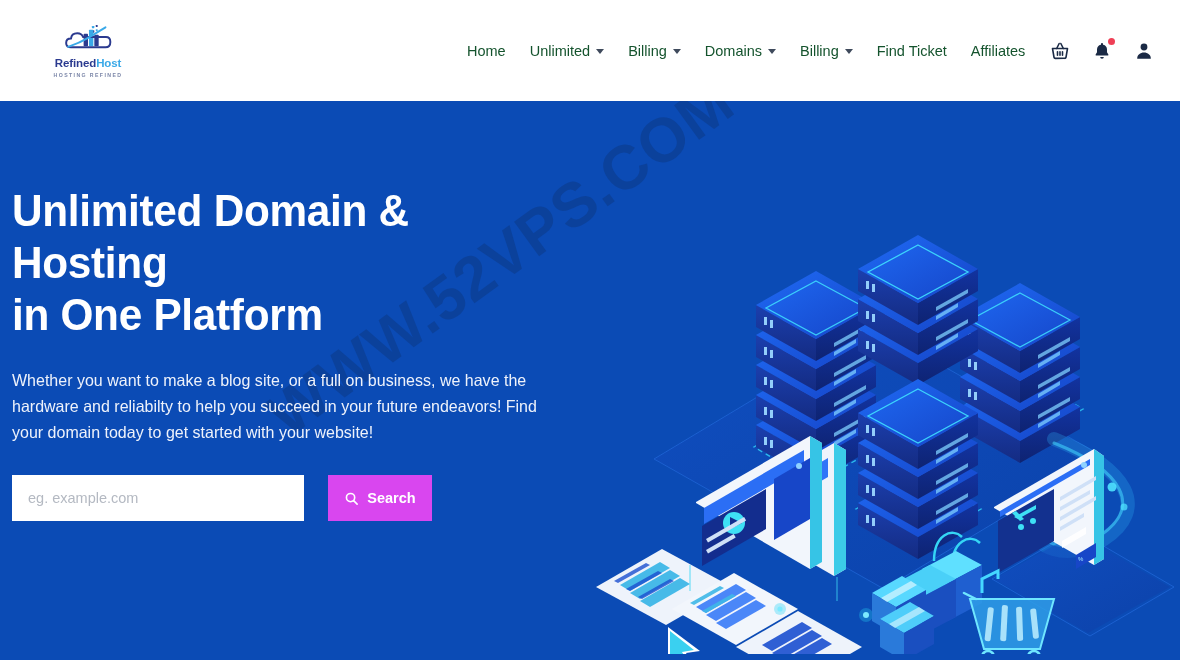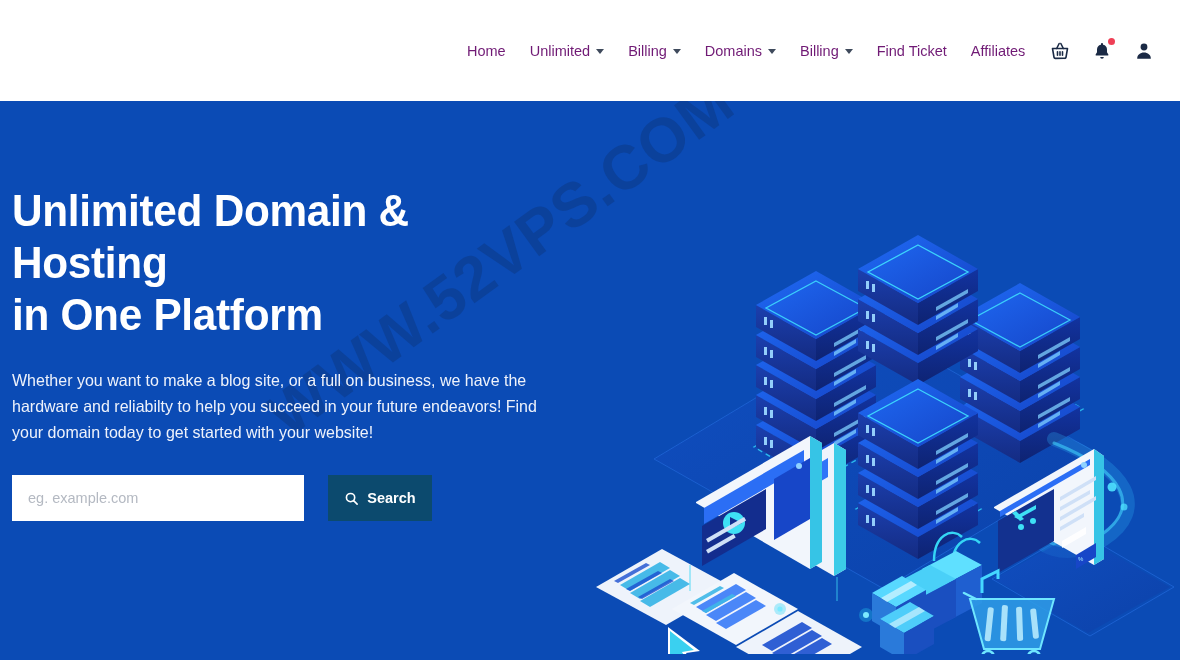--- a/index.html
+++ b/index.html
@@ -33,21 +33,21 @@
     font-size:5.2px; letter-spacing:1.4px; color:#7b86a8;
     margin-top:2px; font-weight:bold; text-transform:uppercase;
   }
 
   .nav {
     position:absolute; left:455px; top:0; height:101px;
     display:flex; align-items:center; gap:0px;
   }
   .nav-item {
     display:flex; align-items:center; gap:6px;
-    font-size:14.5px; color:#701a75;
+    font-size:14.5px; color:#14532d;
     padding:6px 12px; cursor:pointer; white-space:nowrap;
   }
   .caret {
     width:0; height:0;
     border-left:4.5px solid transparent;
     border-right:4.5px solid transparent;
     border-top:5px solid #3f4a5c;
     display:inline-block; margin-top:2px;
   }
 
@@ -114,40 +114,57 @@
     flex:1; height:46px;
     border:none; outline:none;
     background:#ffffff;
     padding:0 16px;
     font-size:14.5px; color:#333;
     font-family:"Liberation Sans", sans-serif;
   }
   .search-input::placeholder { color:#b4b9c2; }
   .search-btn {
     width:104px; height:46px;
-    background:#0c4a6e; border:none; cursor:pointer;
+    background:#d946ef; border:none; cursor:pointer;
     color:#ffffff; font-size:14.5px; font-weight:bold;
     display:flex; align-items:center; justify-content:center; gap:8px;
     font-family:"Liberation Sans", sans-serif;
   }
 
   
   .illustration {
     position:absolute; right:-4px; top:8px;
     width:600px; height:545px; z-index:6;
   }
   .illustration svg { display:block; width:100%; height:100%; }
 </style>
 </head>
 <body>
 
 <div class="page">
 
   <div class="header">
 
+    <div class="logo-wrap">
+      <div class="logo-block">
+        <svg class="logo-mark" viewBox="0 0 110 70">
+          <rect x="63" y="6" width="5" height="5" rx="1" fill="#3aa9e8"></rect>
+          <rect x="71" y="4" width="4" height="4" rx="1" fill="#2b3a8f"></rect>
+          <rect x="63" y="15" width="5" height="5" rx="1" fill="#2b3a8f"></rect>
+          <rect x="71" y="13" width="4" height="4" rx="1" fill="#3aa9e8"></rect>
+          <rect x="46" y="22" width="9" height="26" rx="1.5" fill="#2b3a8f"></rect>
+          <rect x="57" y="14" width="9" height="34" rx="1.5" fill="#3aa9e8"></rect>
+          <rect x="68" y="24" width="9" height="24" rx="1.5" fill="#2b3a8f"></rect>
+          <path d="M20 50 q-10 0 -10 -9 q0 -9 10 -9 q1 -11 13 -11 q9 0 12 8 l47 0 q9 0 9 10 q0 11 -10 11 z" fill="none" stroke="#2b3a8f" stroke-width="4" stroke-linejoin="round"></path>
+          <path d="M14 49 q24 -8 44 -20 q18 -11 33 -20" fill="none" stroke="#3aa9e8" stroke-width="4" stroke-linecap="round"></path>
+        </svg>
+        <div class="logo-text"><span class="t1">Refined</span><span class="t2">Host</span></div>
+        <div class="logo-sub">Hosting Refined</div>
+      </div>
+    </div>
 
     <nav class="nav">
       <div class="nav-item">
         <span>Home</span>
       </div>
       <div class="nav-item">
         <span>Unlimited</span>
         <span class="caret"></span>
       </div>
       <div class="nav-item">

